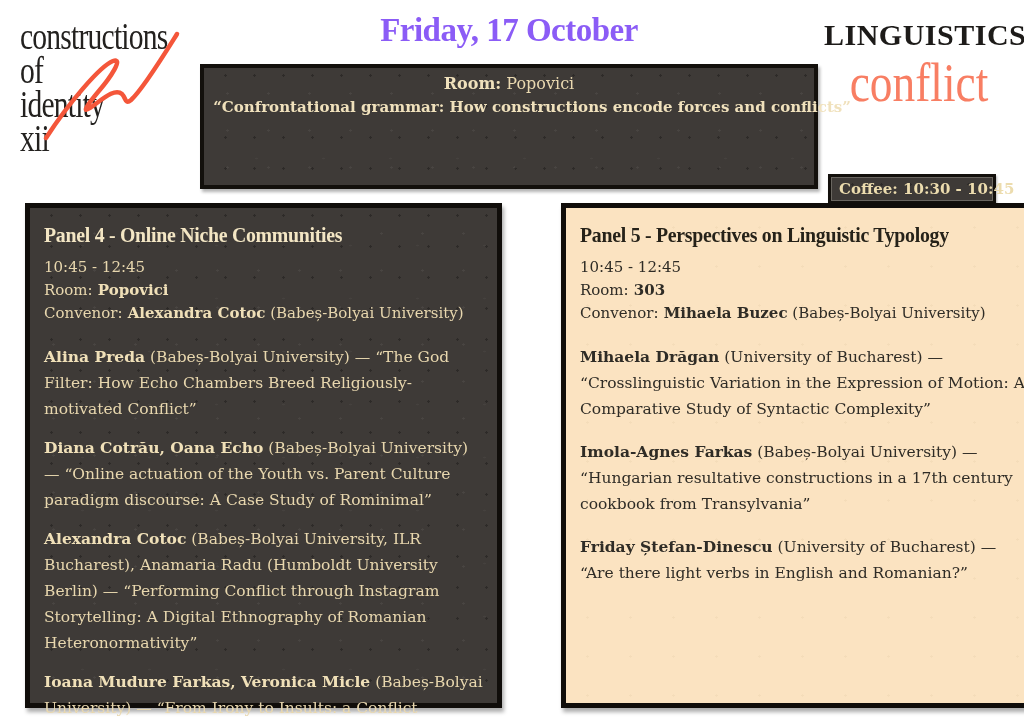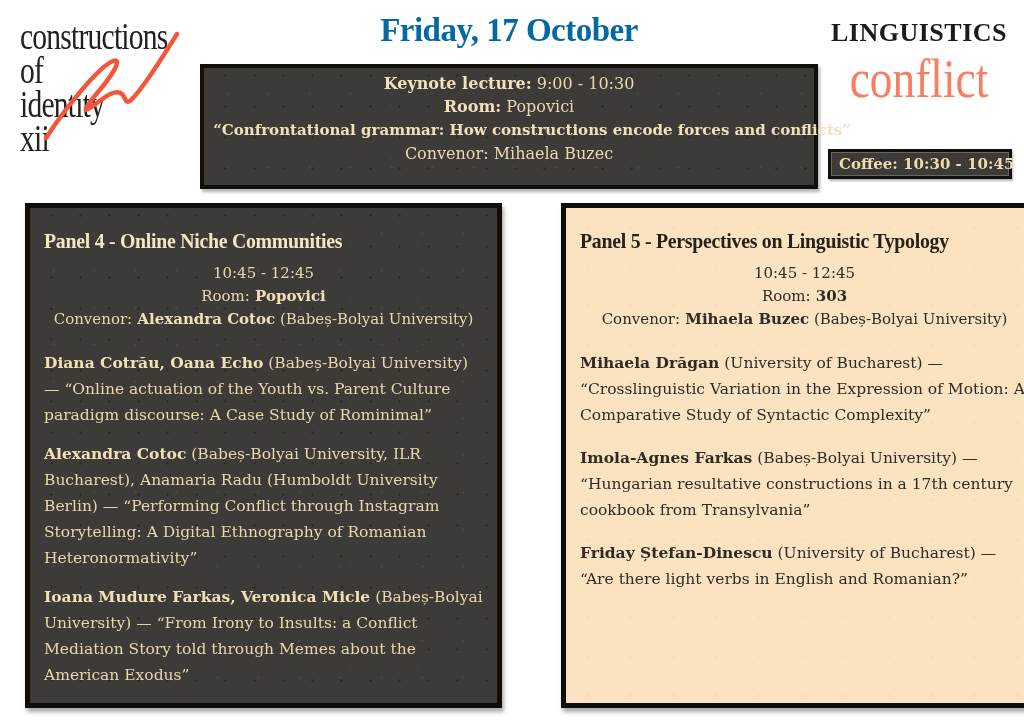--- a/index.html
+++ b/index.html
@@ -9,23 +9,23 @@
   
   .logo{position:absolute;left:20px;top:20px;width:185px;}
   .logo-line{font-family:"Liberation Serif",serif;font-weight:400;color:#23211f;
              font-size:37px;line-height:34px;letter-spacing:-1px;
              transform:scaleX(0.80);transform-origin:left center;white-space:nowrap;}
   .squiggle{position:absolute;left:38px;top:28px;pointer-events:none;}
 
   
   .date-title{position:absolute;left:200px;top:12px;width:618px;margin:0;text-align:center;
               font-family:"Liberation Serif",serif;font-weight:700;font-size:33px;
-              letter-spacing:-0.5px;color:#0369a1;}
+              letter-spacing:-0.5px;color:#8b5cf6;}
   .brand{position:absolute;left:824px;top:18px;width:190px;text-align:center;}
-  .brand-top{font-family:"Liberation Serif",serif;font-weight:700;font-size:26px;
+  .brand-top{font-family:"Liberation Serif",serif;font-weight:700;font-size:30px;
              letter-spacing:0.5px;color:#1d1b19;white-space:nowrap;}
   .brand-bottom{font-family:"Liberation Serif",serif;font-weight:400;font-size:54px;
                 line-height:58px;color:var(--accent-salmon,#f87e63);white-space:nowrap;
                 transform:scaleX(0.84);transform-origin:center;margin-top:2px;}
 
   
   .dark-tex{background-color:var(--dark-panel-bg,#3e3a37);
     background-image:
       radial-gradient(rgba(255,255,255,.055) 1px, transparent 1.4px),
       radial-gradient(rgba(255,255,255,.035) 1px, transparent 1.4px),
@@ -37,36 +37,36 @@
     background-size:43px 39px;margin-left:48px;}
 
   .keynote{position:absolute;left:200px;top:64px;width:618px;height:125px;box-sizing:border-box;
            border:4px solid #13100c;box-shadow:2px 3px 3px rgba(0,0,0,.30);
            text-align:center;color:var(--cream-text,#ead9b0);
            font-size:16px;line-height:23px;padding-top:4px;}
   .keynote p{margin:0;}
   .keynote b{color:#f0e1bc;}
   .kt-nowrap{white-space:nowrap;transform:scaleX(0.97);transform-origin:center;font-size:15.5px;}
 
-  .coffee{position:absolute;left:828px;top:149px;width:184px;height:30px;box-sizing:border-box;
+  .coffee{position:absolute;left:828px;top:174px;width:168px;height:30px;box-sizing:border-box;
           border:3px solid #13100c;box-shadow:1px 2px 2px rgba(0,0,0,.3),inset 0 0 0 1px rgba(190,185,175,.35);
           color:#ecdcae;font-size:15px;line-height:24px;padding-left:8px;white-space:nowrap;}
 
   
   .panel{position:absolute;top:203px;height:505px;box-sizing:border-box;
          border:5px solid #100d0a;box-shadow:2px 4px 4px rgba(0,0,0,.33);
-         padding:18px 14px;}
+         padding:12px 14px;}
   .panel-dark{left:25px;width:477px;color:#e8d7ae;}
   .panel-cream{left:513px;width:487px;color:#2f2c26;}
   .panel-title{font-family:"Liberation Serif",serif;font-weight:700;font-size:22px;
                letter-spacing:-0.3px;white-space:nowrap;transform:scaleX(0.90);
                transform-origin:left center;margin:2px 0 8px 0;}
   .panel-dark .panel-title{color:#f3e6c4;}
   .panel-cream .panel-title{color:#262219;}
-  .meta{font-size:15px;line-height:23px;margin:0;text-align:center;}
+  .meta{font-size:15px;line-height:23px;margin:0;}
   .panel-dark .meta b{color:#f0e0b8;}
   .talks{margin-top:19px;}
   .talk{font-size:15.5px;line-height:26px;margin:0 0 13px 0;}
   .panel-cream .talk{margin-bottom:17px;}
   .panel-dark .talk b{color:#f0e0b8;}
 </style>
 </head>
 <body>
 
 <div class="page">
@@ -84,36 +84,35 @@
   </svg>
 
   <h1 class="date-title">Friday, 17 October</h1>
 
   <div class="brand">
     <div class="brand-top">LINGUISTICS</div>
     <div class="brand-bottom">conflict</div>
   </div>
 
   <section class="keynote dark-tex">
-    <p><b>Keynote lecture:</b><span> 9:00 - 10:30</span></p>
     <p><b>Room:</b><span> Popovici</span></p>
     <p class="kt-nowrap"><b>“Confrontational grammar: How constructions encode forces and conflicts”</b></p>
-    <p>Convenor: Mihaela Buzec</p>
   </section>
 
   <div class="coffee dark-tex">
     <b>Coffee: 10:30 - 10:45</b>
   </div>
 
   <section class="panel panel-dark dark-tex">
     <div class="panel-title">Panel 4 - Online Niche Communities</div>
     <p class="meta">10:45 - 12:45</p>
     <p class="meta"><span>Room:</span><b> Popovici</b></p>
     <p class="meta"><span>Convenor:</span><b> Alexandra Cotoc</b><span> (Babeș-Bolyai University)</span></p>
     <div class="talks">
+      <p class="talk"><b>Alina Preda</b><span> (Babeș-Bolyai University) — “The God Filter: How Echo Chambers Breed Religiously-motivated Conflict”</span></p>
       <p class="talk"><b>Diana Cotrău, Oana Echo</b><span> (Babeș-Bolyai University) — “Online actuation of the Youth vs. Parent Culture paradigm discourse: A Case Study of Rominimal”</span></p>
       <p class="talk"><b>Alexandra Cotoc</b><span> (Babeș-Bolyai University, ILR Bucharest), Anamaria Radu (Humboldt University Berlin) — “Performing Conflict through Instagram Storytelling: A Digital Ethnography of Romanian Heteronormativity”</span></p>
       <p class="talk"><b>Ioana Mudure Farkas, Veronica Micle</b><span> (Babeș-Bolyai University) — “From Irony to Insults: a Conflict Mediation Story told through Memes about the American Exodus”</span></p>
     </div>
   </section>
 
   <section class="panel panel-cream cream-tex">
     <div class="panel-title">Panel 5 - Perspectives on Linguistic Typology</div>
     <p class="meta">10:45 - 12:45</p>
     <p class="meta"><span>Room:</span><b> 303</b></p>

